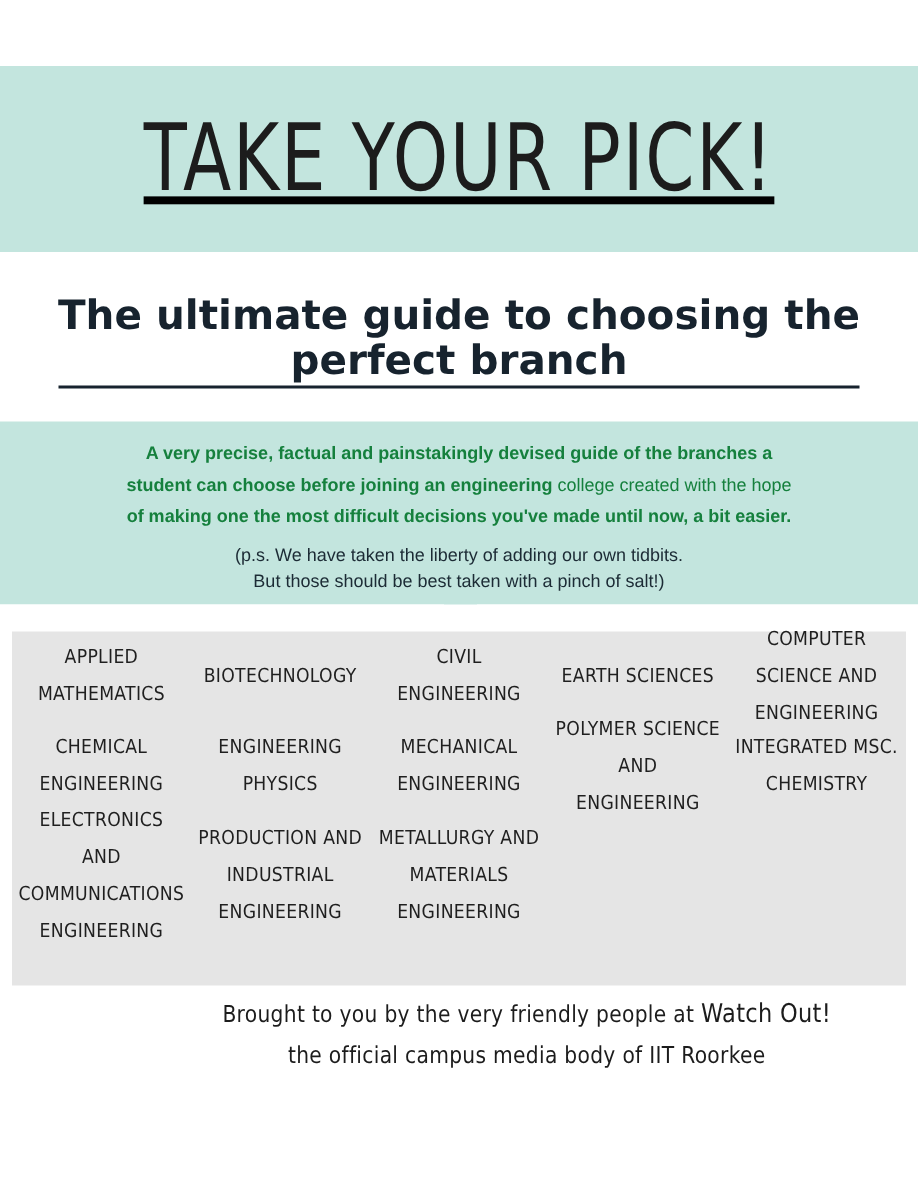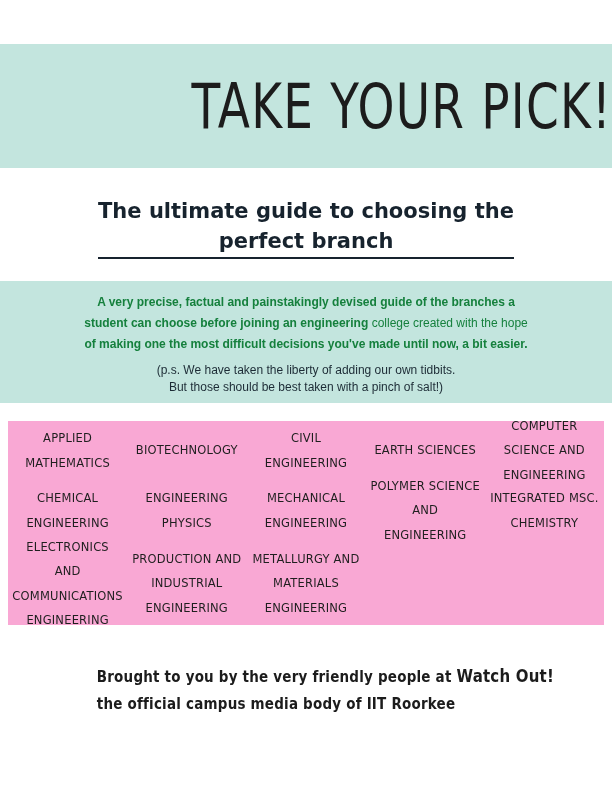--- a/index.html
+++ b/index.html
@@ -23,21 +23,22 @@
   
   .title-banner {
     position: absolute;
     left: 0;
     top: 44px;
     width: 612px;
     height: 124px;
     background: #c3e5de;
     display: flex;
     align-items: center;
-    justify-content: flex-end;
+    justify-content: center;
+    text-decoration: underline;
   }
   .title-text {
     font-family: "DejaVu Sans", sans-serif;
     font-size: 47px;
     letter-spacing: 1.2px;
     color: #1c1c1c;
     font-weight: 400;
     text-transform: uppercase;
     transform: scaleY(1.32);
     white-space: nowrap;
@@ -47,21 +48,21 @@
   .subtitle-wrap {
     position: absolute;
     left: 0;
     top: 196px;
     width: 612px;
     text-align: center;
   }
   .subtitle {
     display: inline-block;
     font-family: "DejaVu Sans", sans-serif;
-    font-size: 21px;
+    font-size: 27px;
     font-weight: 700;
     color: #17232e;
     line-height: 30px;
     border-bottom: 2px solid #17232e;
     padding-bottom: 1px;
   }
   .subtitle .l2 {
     display: block;
     text-align: center;
   }
@@ -117,22 +118,22 @@
     height: 10px;
     background: #c3e5de;
   }
 
   
   .grid-wrap {
     position: absolute;
     left: 8px;
     top: 421px;
     width: 596px;
-    height: 204px;
-    background: #f9a8d4;
+    height: 236px;
+    background: #e5e5e5;
   }
   .grid {
     display: grid;
     grid-template-columns: repeat(5, 1fr);
     grid-template-rows: 58px 62px 84px;
     width: 100%;
     height: 100%;
   }
   .cell {
     display: flex;
@@ -158,22 +159,21 @@
     position: absolute;
     left: 0;
     top: 655px;
     width: 612px;
     height: 100px;
   }
   .footer-lines {
     position: absolute;
     right: 58px;
     top: 8px;
-    text-align: left;
-    font-weight: bold;
+    text-align: center;
   }
   .footer-line {
     font-family: "DejaVu Sans", sans-serif;
     font-size: 13.5px;
     line-height: 27px;
     color: #1c1c1c;
     letter-spacing: 0.2px;
     transform: scaleY(1.15);
     transform-origin: right center;
   }

